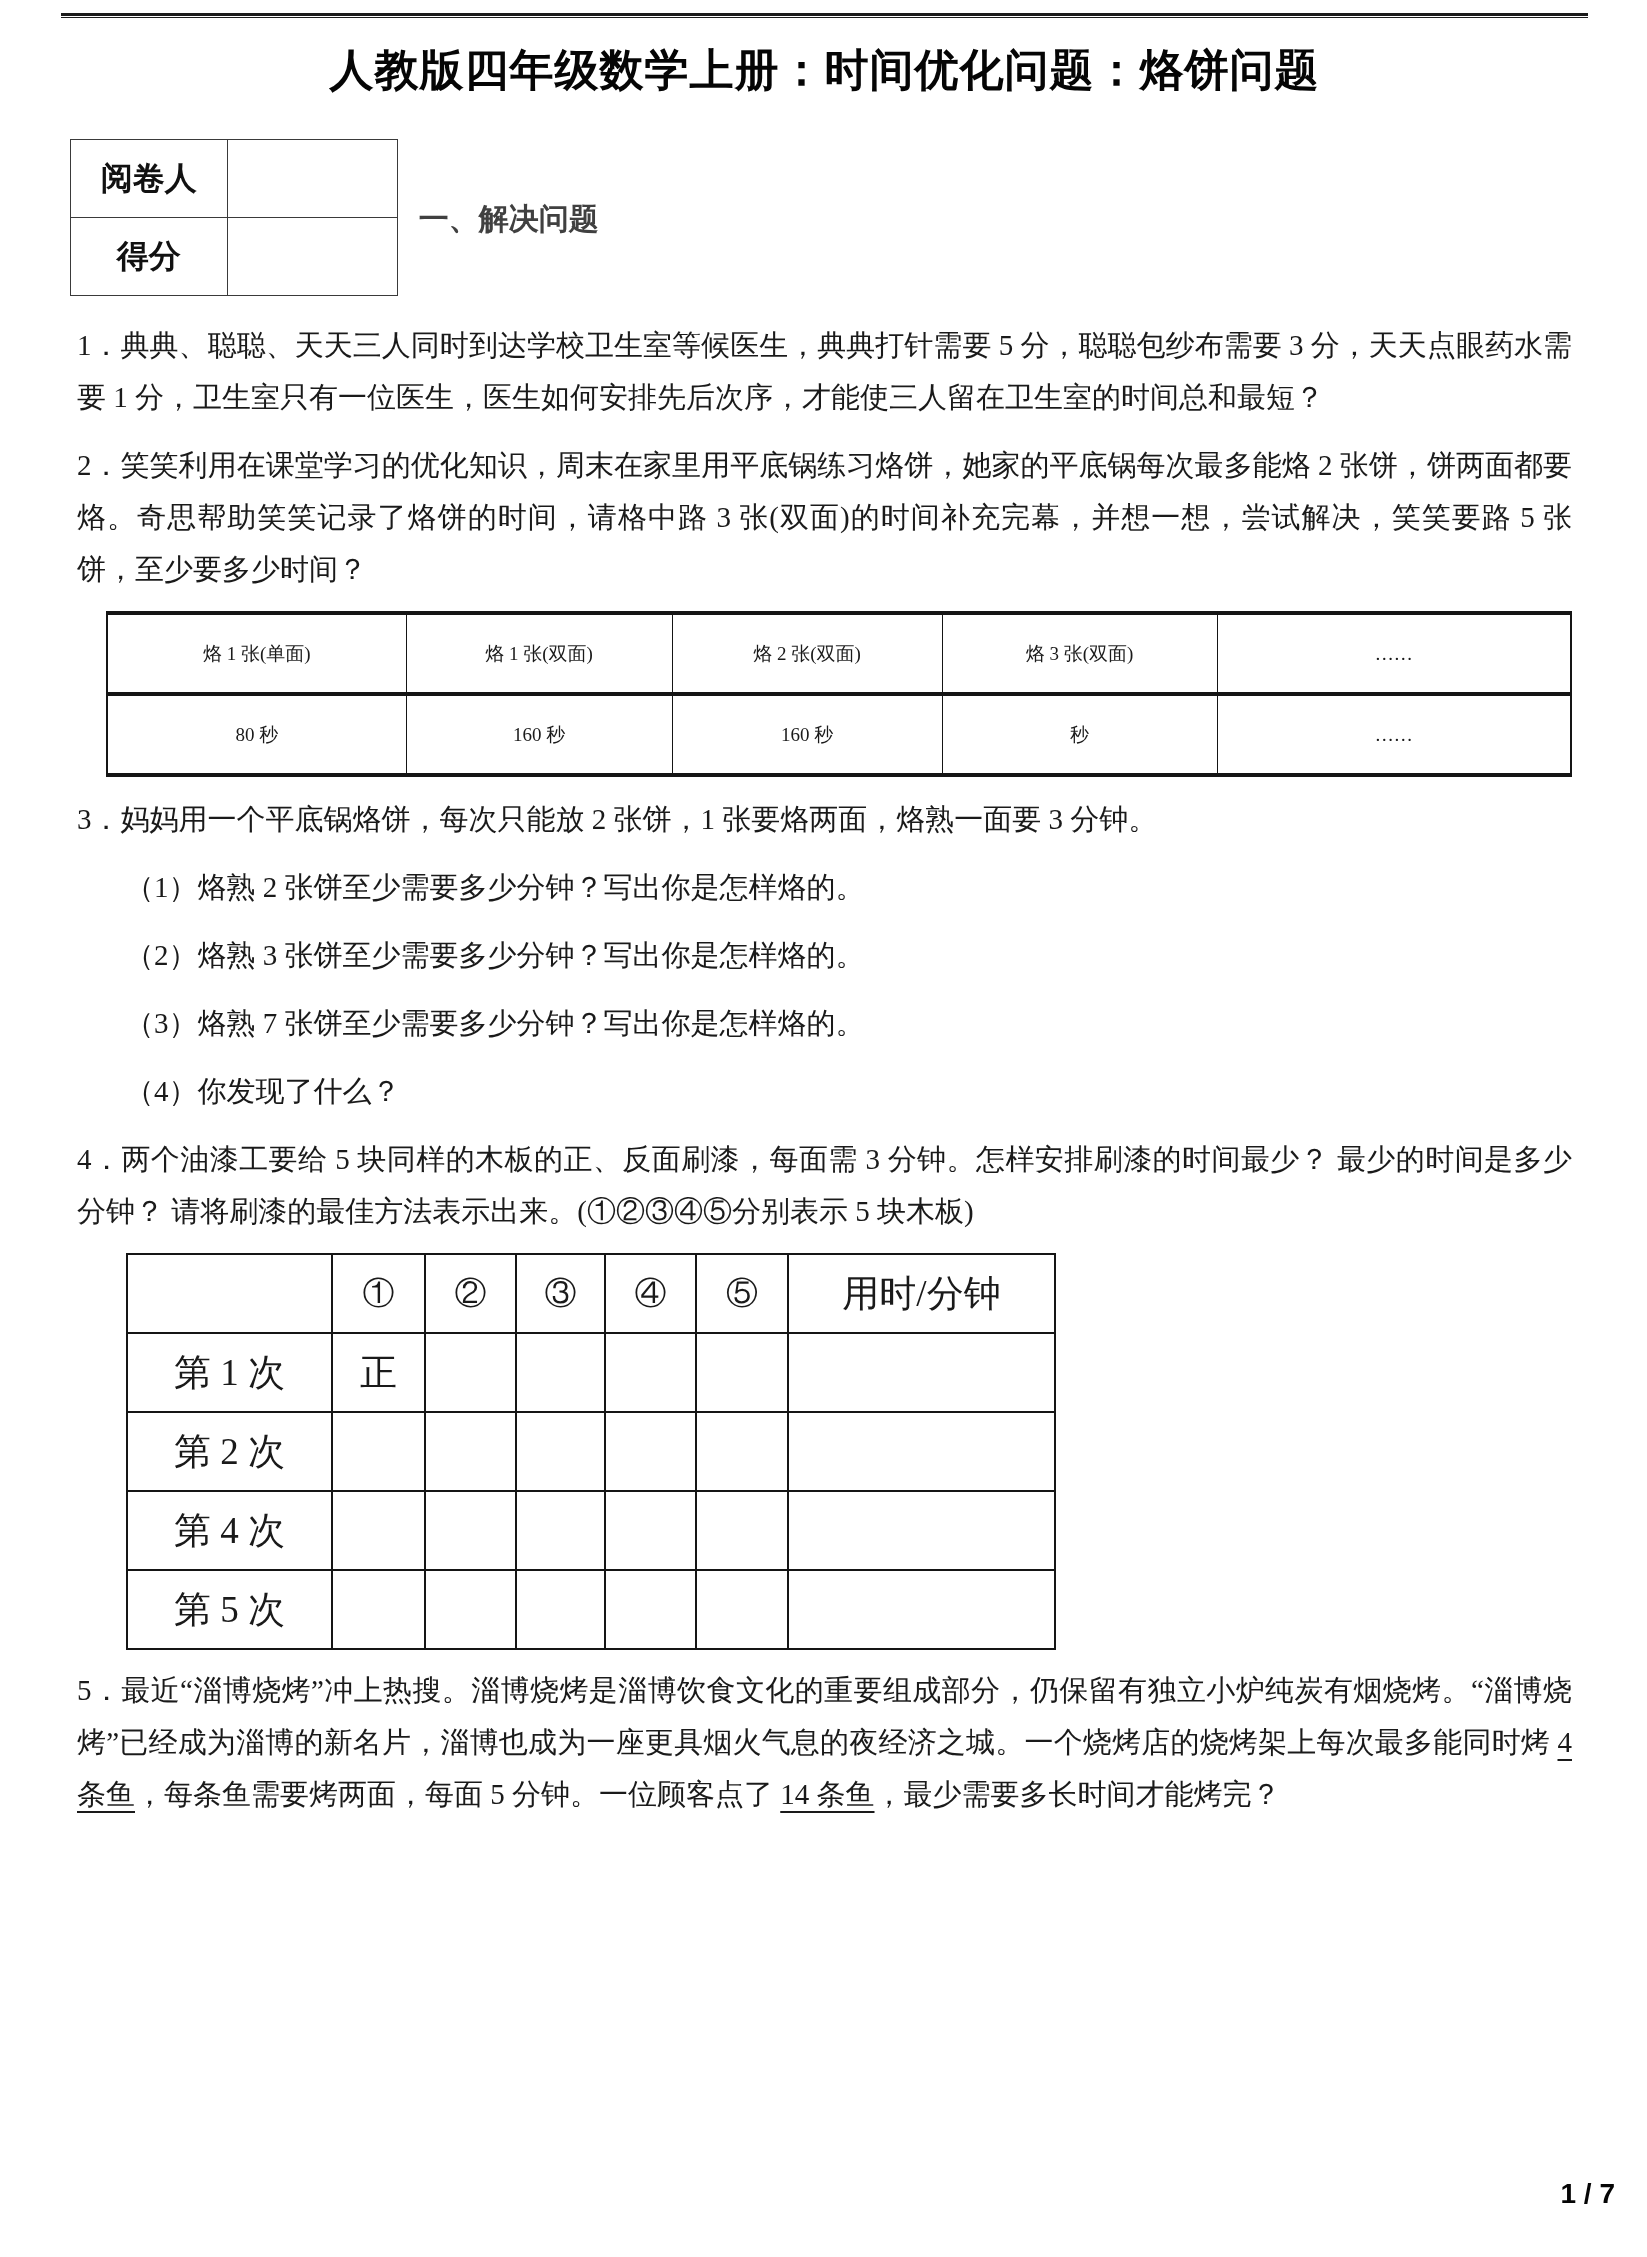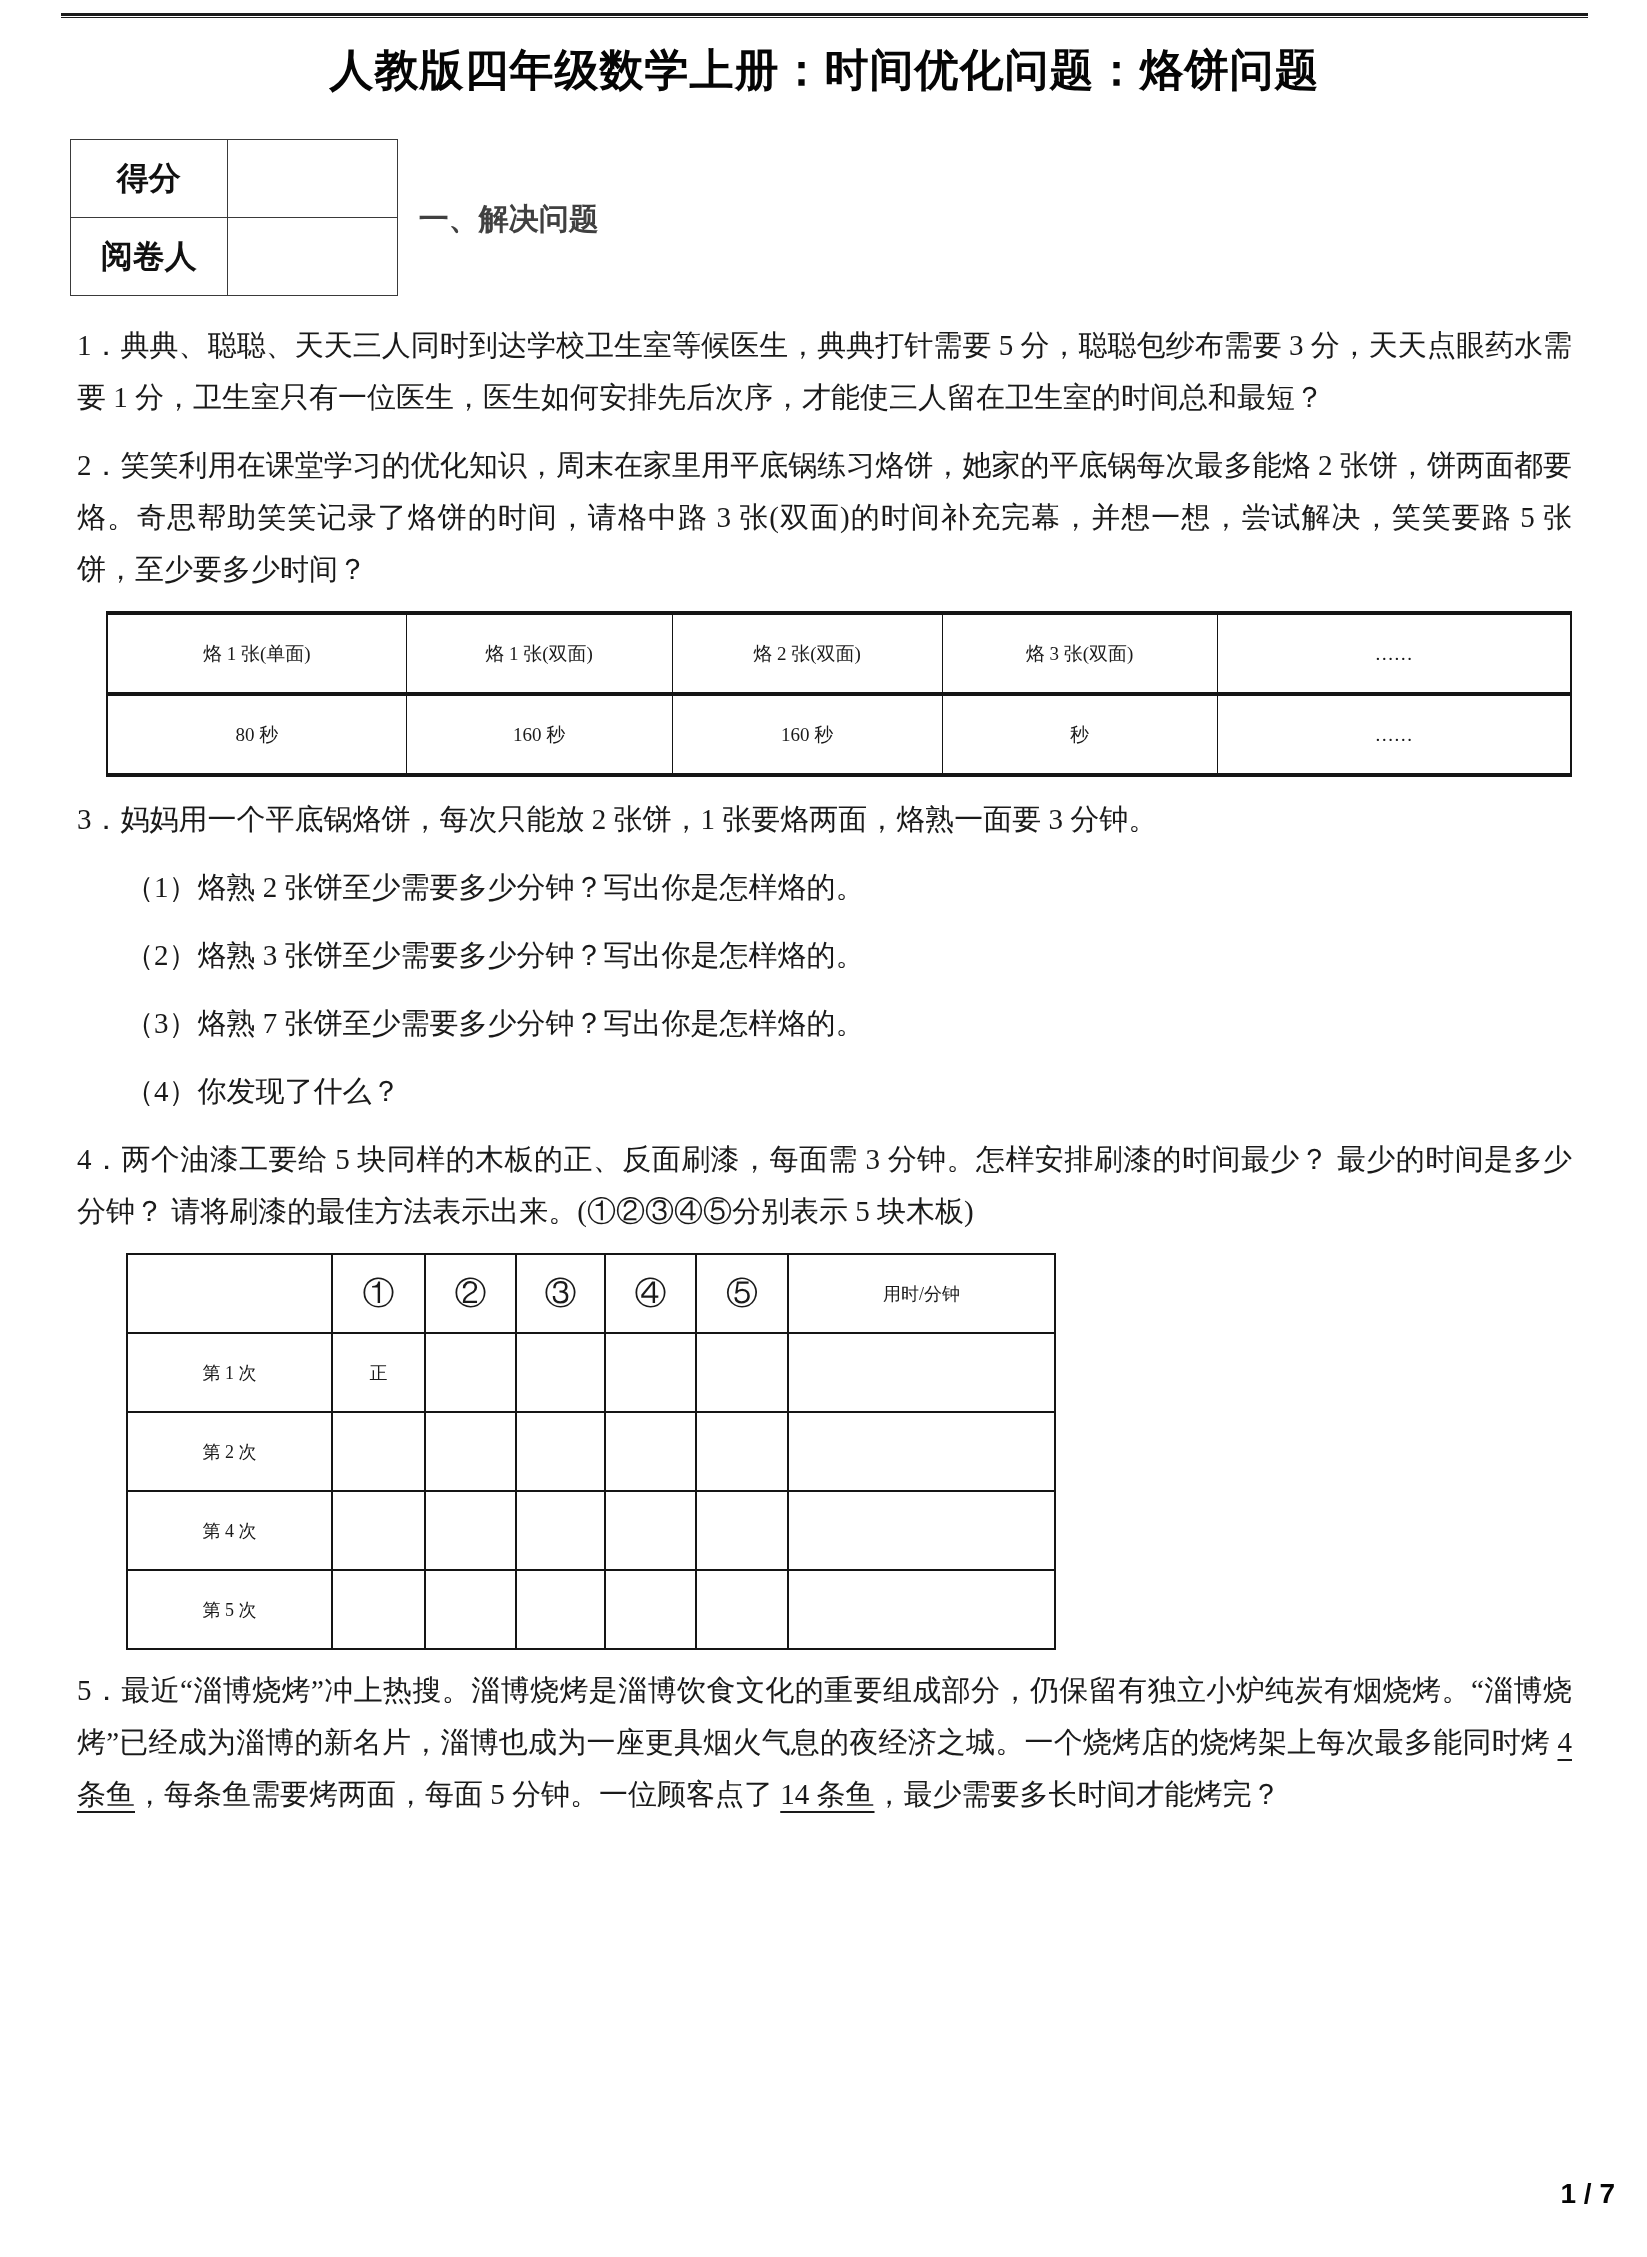--- a/index.html
+++ b/index.html
@@ -92,21 +92,21 @@
     table-layout:fixed;
     width:927px;
     margin:3.9px 0 0 65px;
     border:2.9px solid #151515;
   }
   .paint-table td{
     border:2.9px solid #151515;
     height:75px;
     text-align:center;
     vertical-align:middle;
-    font-size:18px;
+    font-size:37px;
   }
   .paint-table td.circ{font-size:32px;}
   .q5-block{margin-top:13.5px;}
   .page-number{
     position:absolute;
     right:32px;
     top:2178px;
     font-family:"Liberation Sans","DejaVu Sans",sans-serif;
     font-weight:bold;
     font-size:28px;
@@ -119,25 +119,25 @@
 <div class="page">
 
   <div class="top-rule"></div>
 
   <h1 class="doc-title">人教版四年级数学上册：时间优化问题：烙饼问题</h1>
 
   <div class="header-row">
     <table class="score-table">
       <tbody>
         <tr>
-          <td class="lbl">得分</td>
+          <td class="lbl">阅卷人</td>
           <td class="val"></td>
         </tr>
         <tr>
-          <td class="lbl">阅卷人</td>
+          <td class="lbl">得分</td>
           <td class="val"></td>
         </tr>
       </tbody>
     </table>
     <div class="section-heading">一、解决问题</div>
   </div>
 
   <p class="para">1．典典、聪聪、天天三人同时到达学校卫生室等候医生，典典打针需要 5 分，聪聪包纱布需要 3 分，天天点眼药水需要 1 分，卫生室只有一位医生，医生如何安排先后次序，才能使三人留在卫生室的时间总和最短？</p>
 
   <p class="para">2．笑笑利用在课堂学习的优化知识，周末在家里用平底锅练习烙饼，她家的平底锅每次最多能烙 2 张饼，饼两面都要烙。奇思帮助笑笑记录了烙饼的时间，请格中路 3 张(双面)的时间补充完幕，并想一想，尝试解决，笑笑要路 5 张饼，至少要多少时间？</p>

